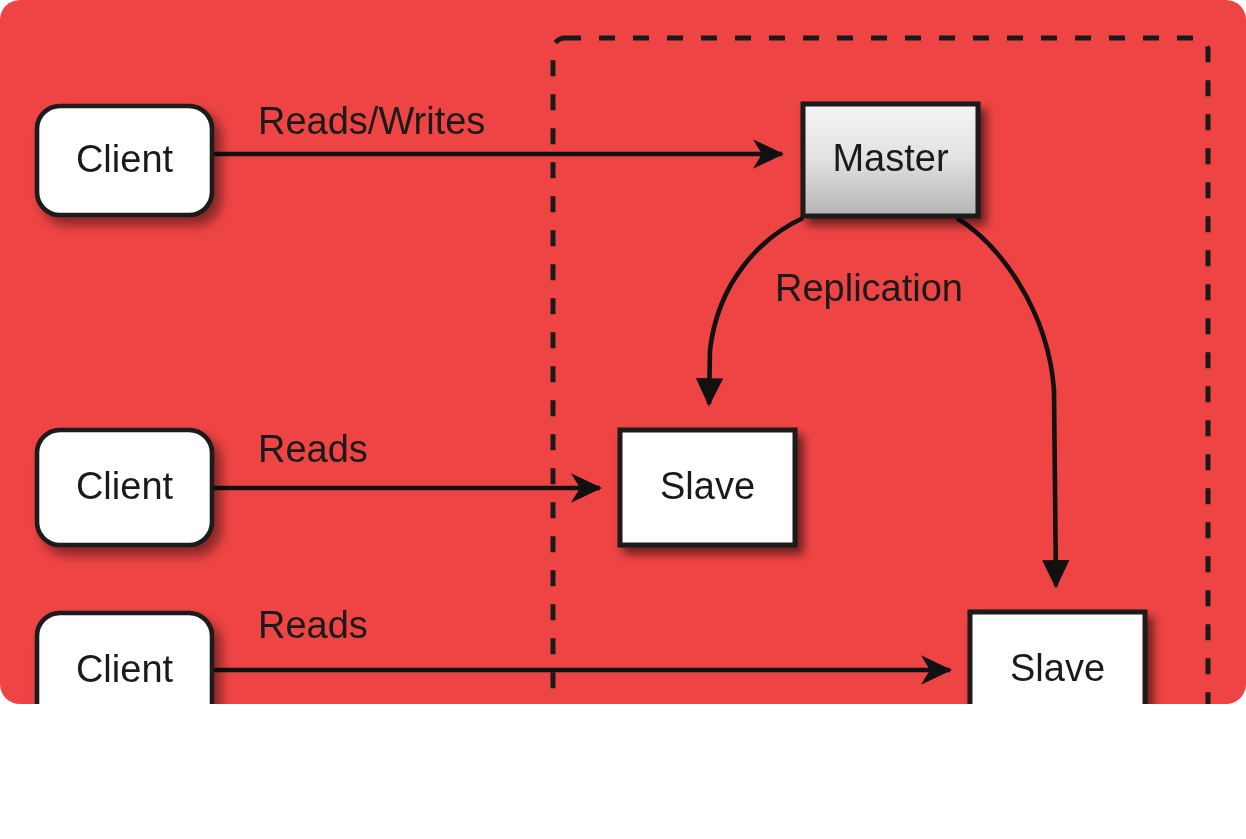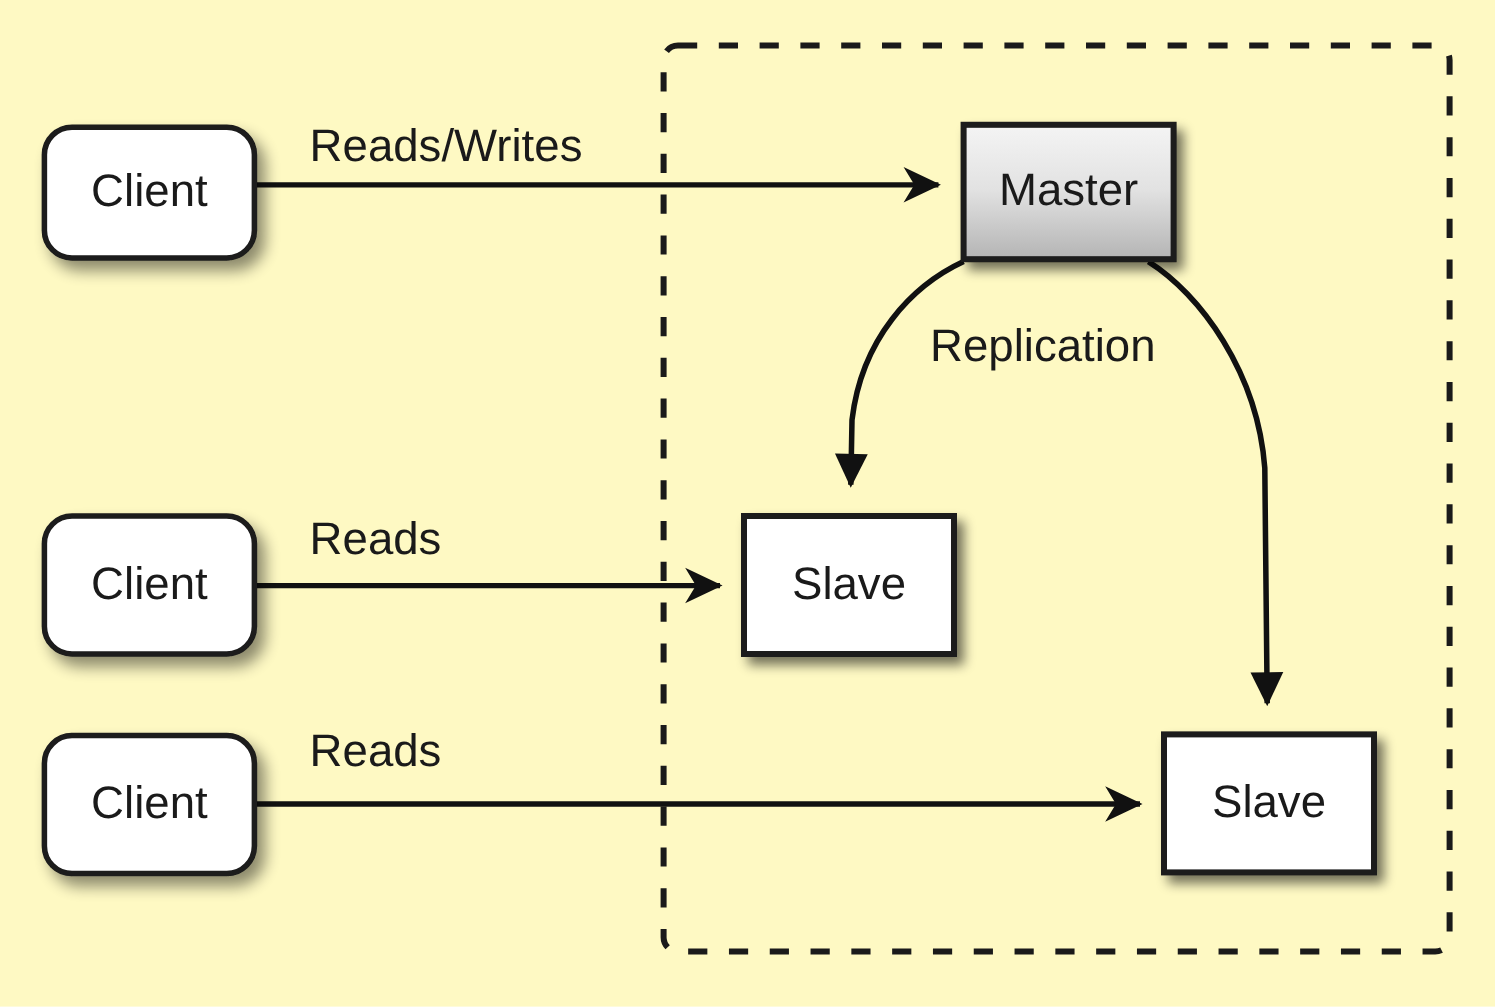--- a/index.html
+++ b/index.html
@@ -6,23 +6,24 @@
     margin: 0;
     padding: 0;
     background: #ffffff;
   }
   body {
     font-family: "Liberation Sans", sans-serif;
   }
   #canvas {
     position: relative;
     width: 1246px;
-    height: 839px;
-    background: #fef9c3;
+    height: 704px;
+    background: #ef4444;
     overflow: hidden;
+    border-radius: 20px;
   }
   #diagram-svg {
     position: absolute;
     left: 0;
     top: 0;
     width: 1246px;
     height: 839px;
   }
   .node-label {
     font-family: "Liberation Sans", sans-serif;

